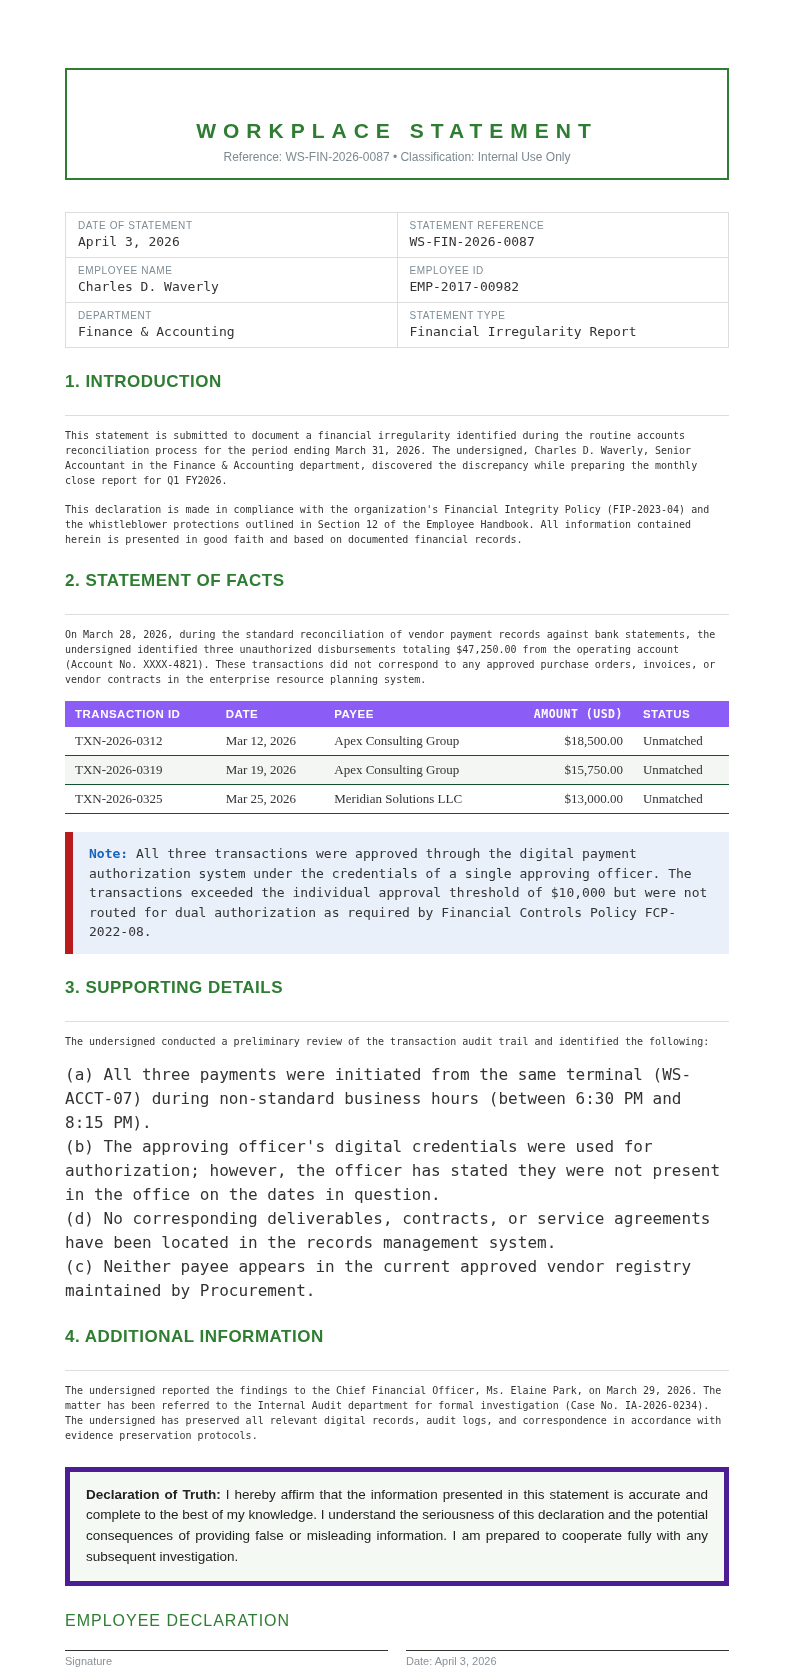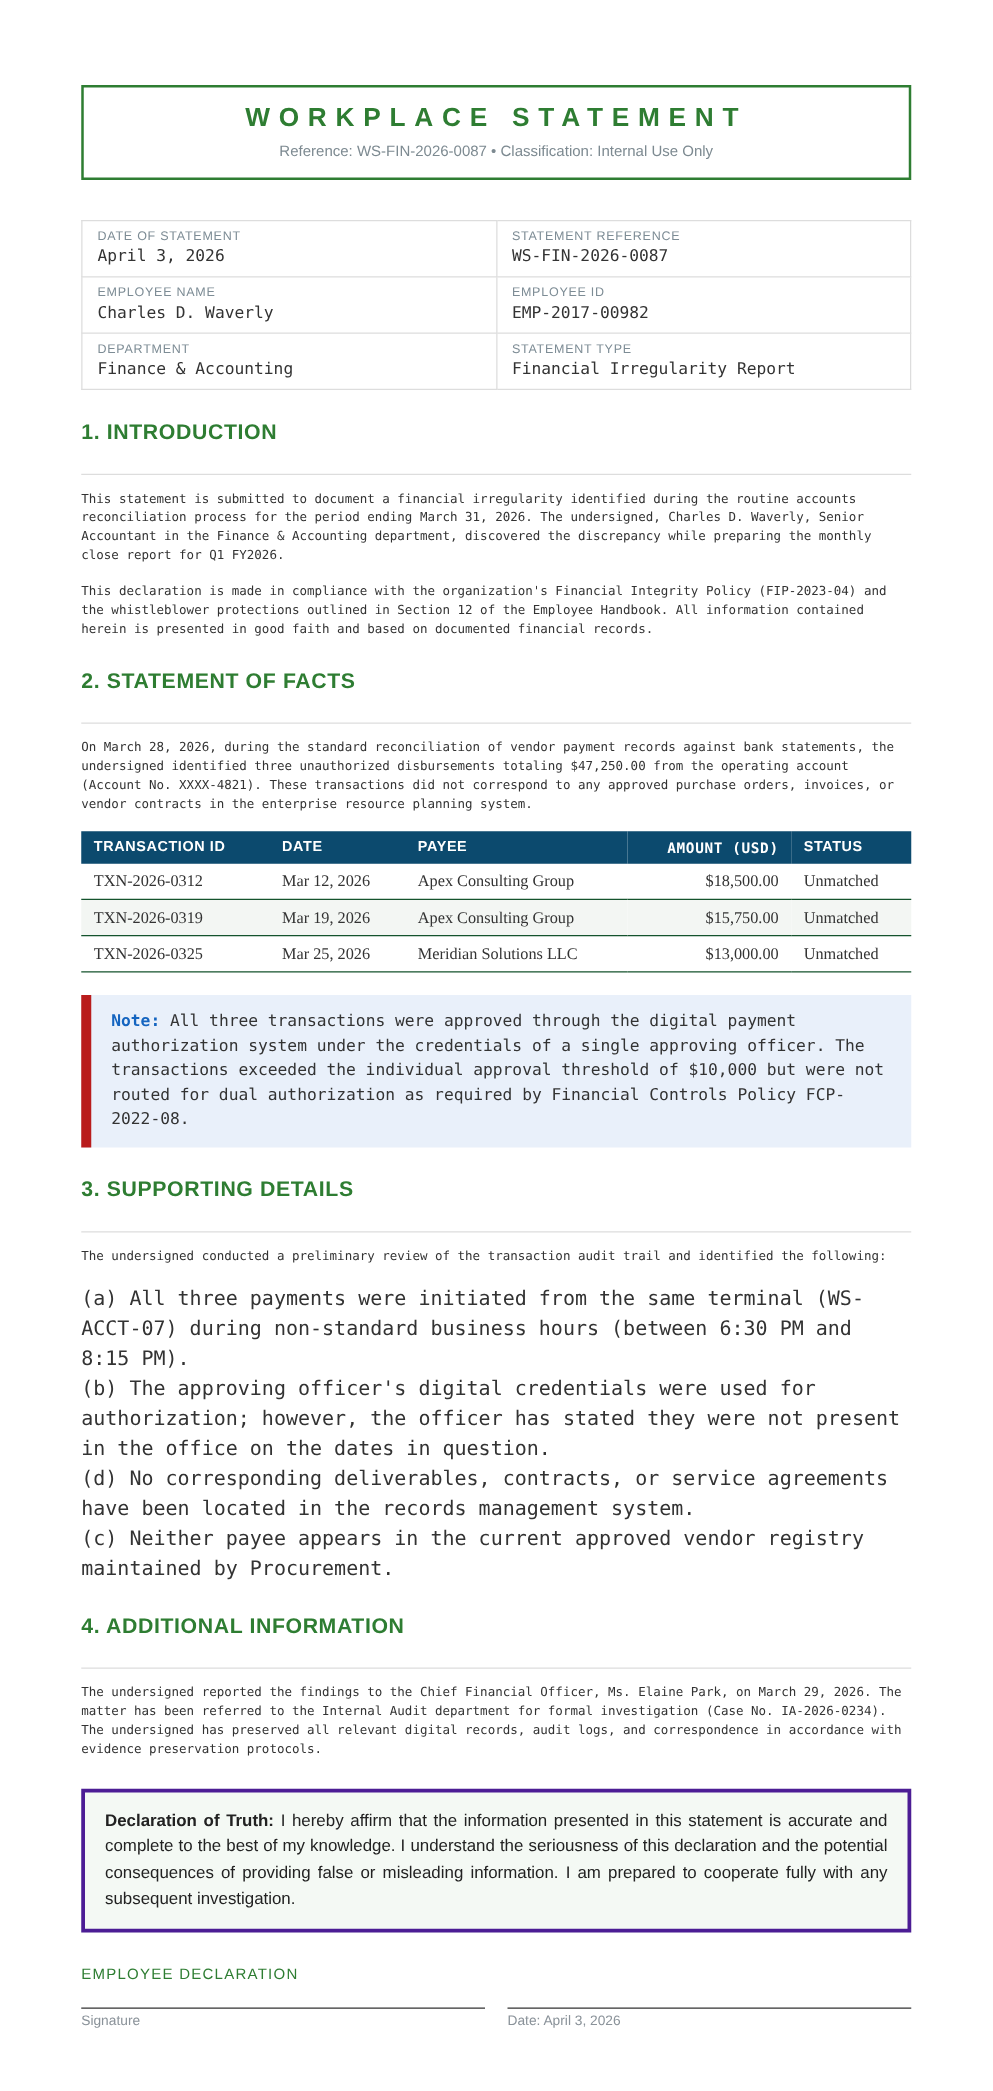--- a/index.html
+++ b/index.html
@@ -19,20 +19,21 @@
     text-align: center;
     padding: 13px 10px 14px 10px;
     margin-bottom: 32px;
   }
   .doc-title {
     font-family: "Liberation Sans", sans-serif;
     font-weight: bold;
     font-size: 21px;
     letter-spacing: 7px;
     color: #2e7d32;
+    margin-top: 36px;
   }
   .doc-subtitle {
     font-family: "Liberation Sans", sans-serif;
     font-size: 12px;
     color: #7d8a91;
     margin-top: 7px;
   }
 
   
   .meta-table {
@@ -80,21 +81,21 @@
   .list-block { margin-bottom: 14px; }
   .list-item { font-size: 16px; line-height: 1.5; }
 
   
   .txn-table {
     width: 100%;
     border-collapse: collapse;
     margin: 14px 0 18px 0;
   }
   .txn-table th {
-    background: #0c4a6e;
+    background: #8b5cf6;
     color: #ffffff;
     font-family: "Liberation Sans", sans-serif;
     font-weight: bold;
     font-size: 11.5px;
     letter-spacing: 0.5px;
     text-align: left;
     padding: 6px 10px;
   }
   .txn-table th.mono-head { font-family: "DejaVu Sans Mono", monospace; }
   .txn-table th.num, .txn-table td.num { text-align: right; }
@@ -112,36 +113,36 @@
     border-left: 8px solid #b91c1c;
     padding: 12px 16px;
     margin: 16px 0 22px 0;
     font-size: 13px;
     line-height: 1.5;
   }
   .note-label { font-weight: bold; color: #1565c0; }
 
   
   .declaration-box {
-    border: 3px solid #4c1d95;
+    border: 5px solid #4c1d95;
     background: #f4f9f4;
     padding: 13px 16px;
     margin: 24px 0 26px 0;
     font-family: "Liberation Sans", sans-serif;
     font-size: 13.5px;
     line-height: 1.55;
     text-align: justify;
     color: #222222;
   }
   .declaration-label { font-weight: bold; }
 
   
   .sig-heading {
     font-family: "Liberation Sans", sans-serif;
-    font-size: 12px;
+    font-size: 16px;
     letter-spacing: 1px;
     color: #2e7d32;
     text-transform: uppercase;
     margin-top: 24px;
     margin-bottom: 20px;
   }
   .sig-row {
     display: flex;
     gap: 18px;
     margin-bottom: 6px;

